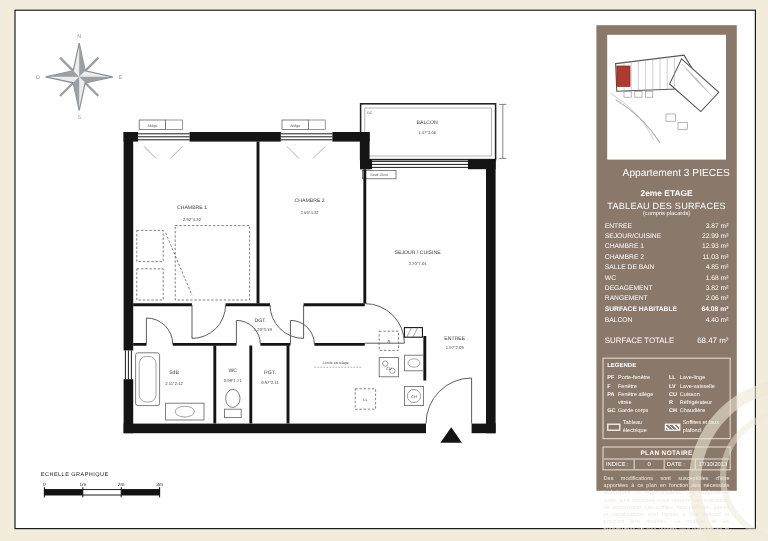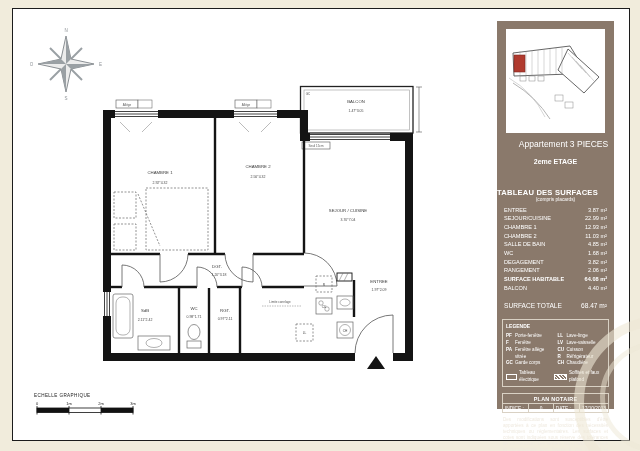--- a/index.html
+++ b/index.html
@@ -7,21 +7,21 @@
         font-family:"Liberation Sans",sans-serif;}
   .frame{position:absolute;left:12px;top:8px;width:616px;height:431px;background:#fff;border:1px solid #1c1c1c;}
   #compass{position:absolute;left:28px;top:24px;}
   #plan{position:absolute;left:90px;top:72px;}
   #scalebar{position:absolute;left:33px;top:392px;}
   
   #sidebar{position:absolute;left:497px;top:21px;width:117px;height:388px;background:#8a796b;color:#fff;}
   .siteplan{margin:8px auto 0;width:99px;height:104px;background:#fff;}
   .apt-title{margin-top:6px;text-align:center;font-size:8.5px;line-height:1.25;color:#fff;padding-left:16px;}
   .floor{margin-top:8px;text-align:center;font-size:7px;font-weight:bold;}
-  .tbl-title{margin-top:23px;text-align:left;font-size:7.6px;font-weight:bold;letter-spacing:.2px;}
+  .tbl-title{margin-top:2px;text-align:center;font-size:7.6px;font-weight:normal;letter-spacing:.2px;}
   .tbl-sub{text-align:center;font-size:4.8px;}
   .rows{margin:4px 7px 0;}
   .row{display:flex;justify-content:space-between;font-size:5.6px;line-height:1.55;}
   .row.b{font-weight:bold;}
   .row.total{margin:9px 7px 0;font-size:6.6px;}
   .legend{margin:8px 5px 0;border:1px solid #d9d1c4;padding:3px 3px 2px;font-size:4.6px;line-height:1.5;}
   .lg-title{font-weight:bold;font-size:5px;margin-bottom:2px;}
   .lg-cols{display:flex;gap:4px;}
   .lg-col{flex:1;}
   .lg-item{display:flex;}

